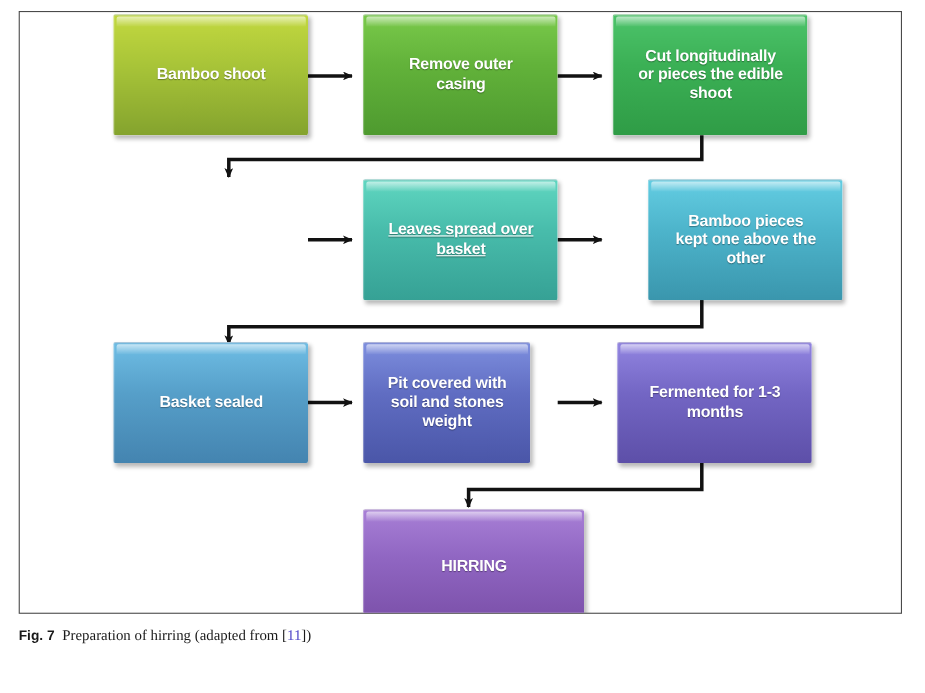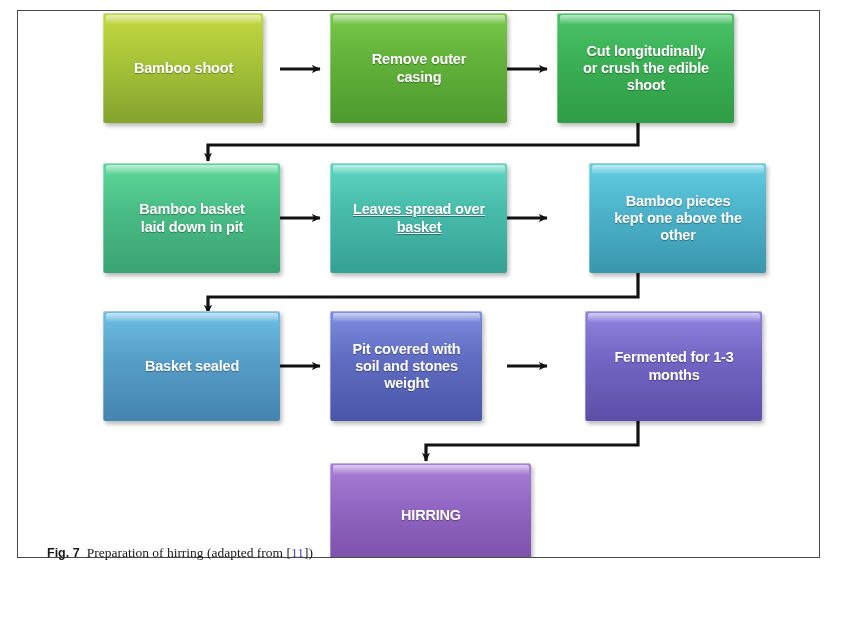--- a/index.html
+++ b/index.html
@@ -83,27 +83,26 @@
     height: 9px;
     background: linear-gradient(to bottom, rgba(255,255,255,0.62), rgba(255,255,255,0.04));
     border-radius: 2px 2px 0 0;
     pointer-events: none;
   }
 
   
   #caption {
     position: absolute;
     left: 17px;
-    top: 545px;
+    top: 570px;
     width: 790px;
     font-family: "Liberation Serif", serif;
     font-size: 13.5px;
     color: #1a1a1a;
     white-space: nowrap;
-    margin-left: 30px;
   }
   #caption .fig-no {
     font-family: "Liberation Sans", sans-serif;
     font-weight: bold;
     font-size: 12.5px;
     margin-right: 7px;
   }
   #caption .cite-link {
     color: #4f46c8;
   }
@@ -135,43 +134,38 @@
         <line x1="489" y1="207" x2="529" y2="207" stroke="#121212" stroke-width="3.2" marker-end="url(#arrowhead)"></line>
 
         <path d="M 620 261 L 620 286 L 190 286 L 190 302" fill="none" stroke="#121212" stroke-width="3.2" marker-end="url(#arrowhead)"></path>
 
         <line x1="262" y1="355" x2="302" y2="355" stroke="#121212" stroke-width="3.2" marker-end="url(#arrowhead)"></line>
         <line x1="489" y1="355" x2="529" y2="355" stroke="#121212" stroke-width="3.2" marker-end="url(#arrowhead)"></line>
 
         <path d="M 620 409 L 620 434 L 408 434 L 408 450" fill="none" stroke="#121212" stroke-width="3.2" marker-end="url(#arrowhead)"></path>
       </svg>
 
-      <div class="node" id="node-bamboo-shoot" style="left:85px; top:2px; width:160px; height:110px;
+      <div class="node" id="node-bamboo-shoot" style="left:85px; top:2px; width:177px; height:110px;
                   background:linear-gradient(to bottom, #c2d83f 0%, #a8c438 42%, #84a32e 100%);">
         <span class="node-label">Bamboo shoot</span>
       </div>
 
       <div class="node" id="node-remove-outer-casing" style="left:312px; top:2px; width:177px; height:110px;
                   background:linear-gradient(to bottom, #79c94a 0%, #62b23a 42%, #4e9a2f 100%);">
         <span class="node-label">Remove outer
 casing</span>
       </div>
 
       <div class="node" id="node-cut-or-crush-shoot" style="left:539px; top:2px; width:177px; height:110px;
                   background:linear-gradient(to bottom, #4cc36a 0%, #3bb055 42%, #2f9c46 100%);">
         <span class="node-label">Cut longitudinally
-or crush the edible
+or pieces the edible
 shoot</span>
       </div>
 
-      <div class="node" id="node-bamboo-basket-in-pit" style="left:85px; top:152px; width:177px; height:110px;
-                  background:linear-gradient(to bottom, #5ed89a 0%, #49bd86 42%, #3aa273 100%);">
-        <span class="node-label">Bamboo basket
-laid down in pit</span>
-      </div>
 
       <div class="node" id="node-leaves-spread-over-basket" style="left:312px; top:152px; width:177px; height:110px;
                   background:linear-gradient(to bottom, #5fd6c0 0%, #48bcab 42%, #36a195 100%);text-decoration:underline;">
         <span class="node-label">Leaves spread over
 basket</span>
       </div>
 
       <div class="node" id="node-bamboo-pieces-stacked" style="left:539px; top:152px; width:177px; height:110px;
                   background:linear-gradient(to bottom, #63cde2 0%, #4db4cb 42%, #3a96ad 100%);margin-left:32px;">
         <span class="node-label">Bamboo pieces
@@ -184,21 +178,21 @@
         <span class="node-label">Basket sealed</span>
       </div>
 
       <div class="node" id="node-pit-covered-soil-stones" style="left:312px; top:300px; width:152px; height:110px;
                   background:linear-gradient(to bottom, #7d8ede 0%, #606dc2 42%, #4a56a8 100%);">
         <span class="node-label">Pit covered with
 soil and stones
 weight</span>
       </div>
 
-      <div class="node" id="node-fermented-1-3-months" style="left:567px; top:300px; width:177px; height:110px;
+      <div class="node" id="node-fermented-1-3-months" style="left:543px; top:300px; width:177px; height:110px;
                   background:linear-gradient(to bottom, #9184e0 0%, #7366c4 42%, #5d4fa8 100%);">
         <span class="node-label">Fermented for 1-3
 months</span>
       </div>
 
       <div class="node" id="node-hirring" style="left:312px; top:452px; width:201px; height:104px;
                   background:linear-gradient(to bottom, #a87fd6 0%, #9066c2 42%, #7a4fa8 100%);">
         <span class="node-label">HIRRING</span>
       </div>
 

